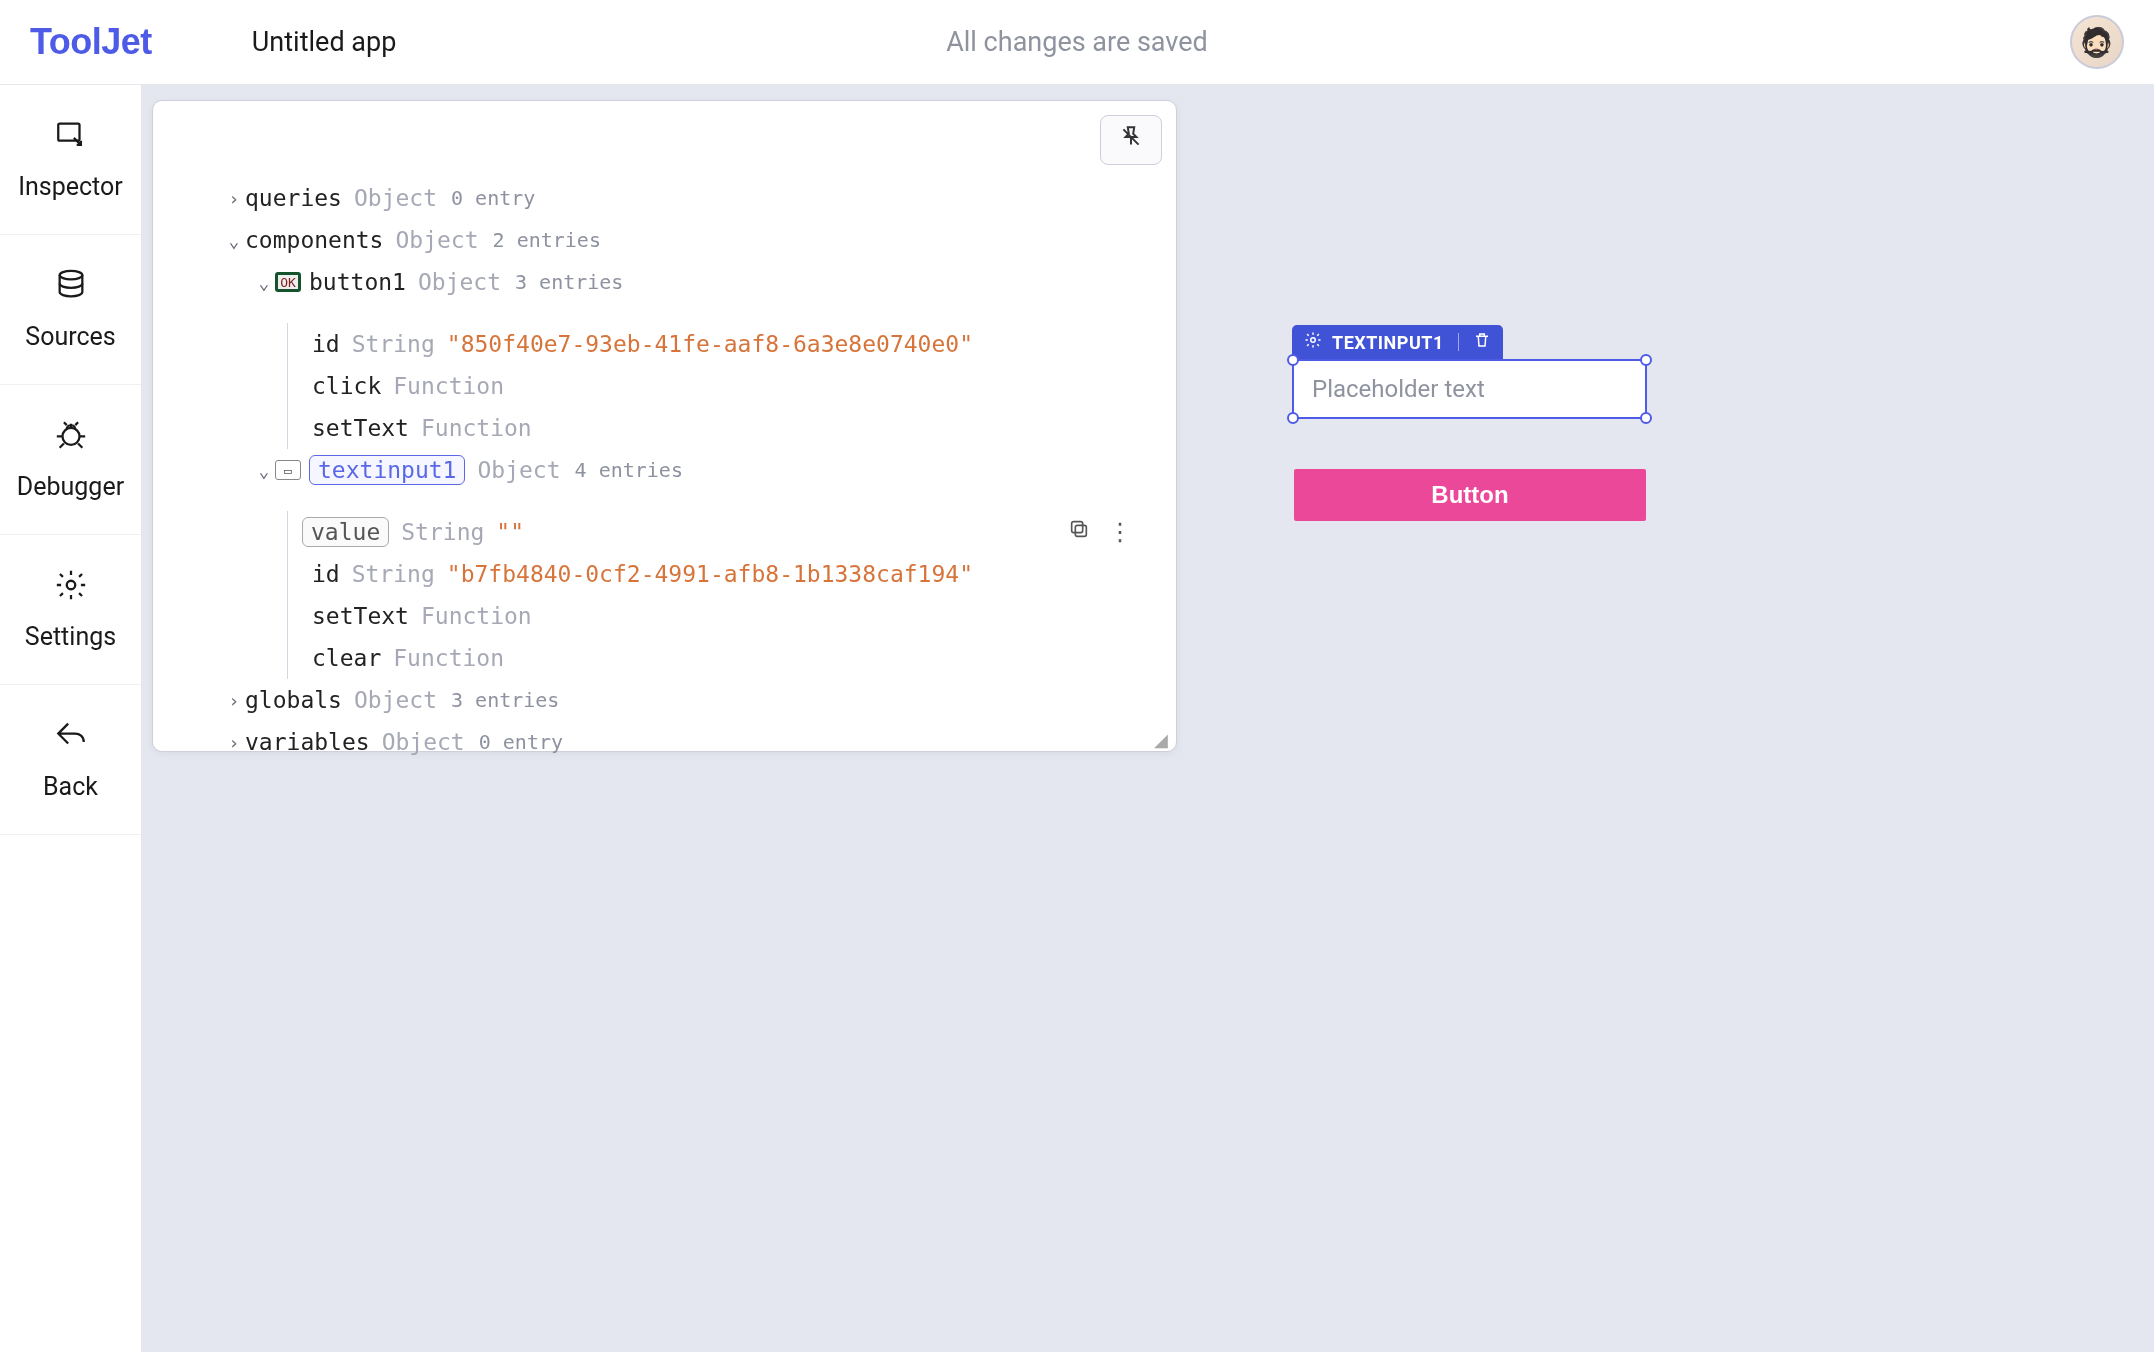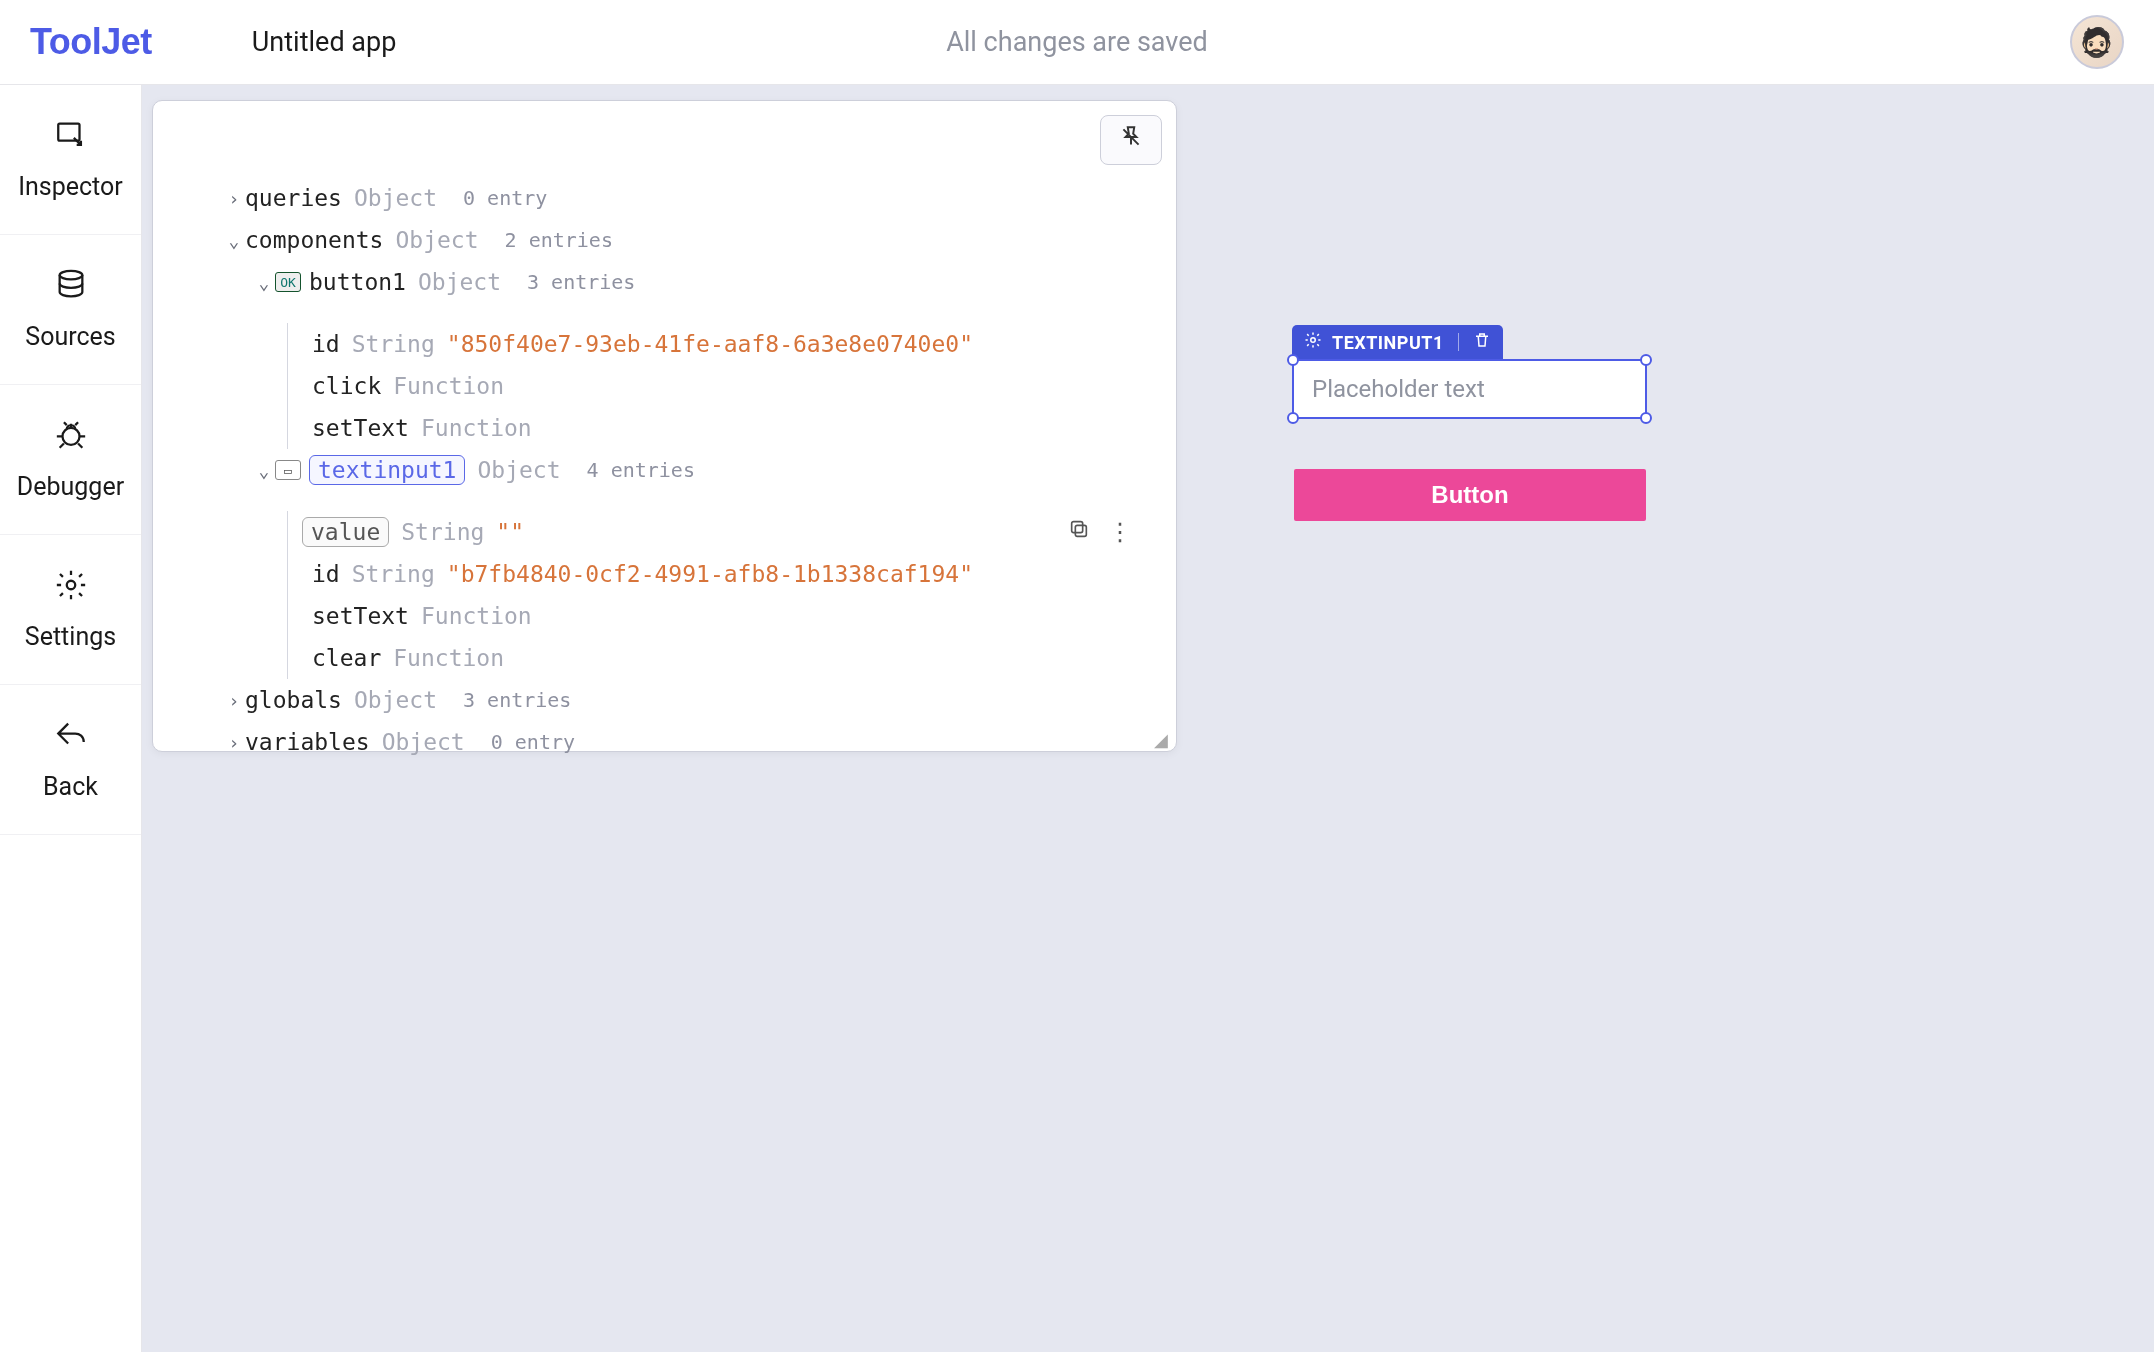--- a/index.html
+++ b/index.html
@@ -137,21 +137,21 @@
 }
 .key { color: #222; }
 .key-highlight {
   border: 1.5px solid #5a68e7;
   border-radius: 6px;
   padding: 1px 8px;
   color: #5a68e7;
   background: #f5f6ff;
 }
 .type { color: #a6a9b5; margin-left: 12px; }
-.count { color: #8e91a0; margin-left: 26px; font-size: 20px; }
+.count { color: #8e91a0; margin-left: 14px; font-size: 20px; }
 .str-val { color: #d7743a; margin-left: 12px; }
 .child-line {
   border-left: 1.5px solid #d5d7e0;
   margin-left: 12px;
   padding-left: 0;
   margin-top: 20px;
 }
 .row-actions {
   position: absolute;
   right: 20px;
@@ -309,21 +309,21 @@
           <span class="indent" style="width:46px"></span>
           <span class="caret">⌄</span>
           <span class="key">components</span>
           <span class="type">Object</span>
           <span class="count">2 entries</span>
         </div>
 
         <div class="tree-row">
           <span class="indent" style="width:76px"></span>
           <span class="caret">⌄</span>
-          <span class="node-icon" style="border:1px solid #14532d;background:#eee;color:#0f766e">OK</span>
+          <span class="node-icon" style="border:3px solid #14532d;background:#eee;color:#7f1d1d">OK</span>
           <span class="key">button1</span>
           <span class="type">Object</span>
           <span class="count">3 entries</span>
         </div>
         <div style="margin-left:110px" class="child-line">
           <div class="tree-row">
             <span class="indent" style="width:24px"></span>
             <span class="key">id</span>
             <span class="type">String</span>
             <span class="str-val">"850f40e7-93eb-41fe-aaf8-6a3e8e0740e0"</span>

